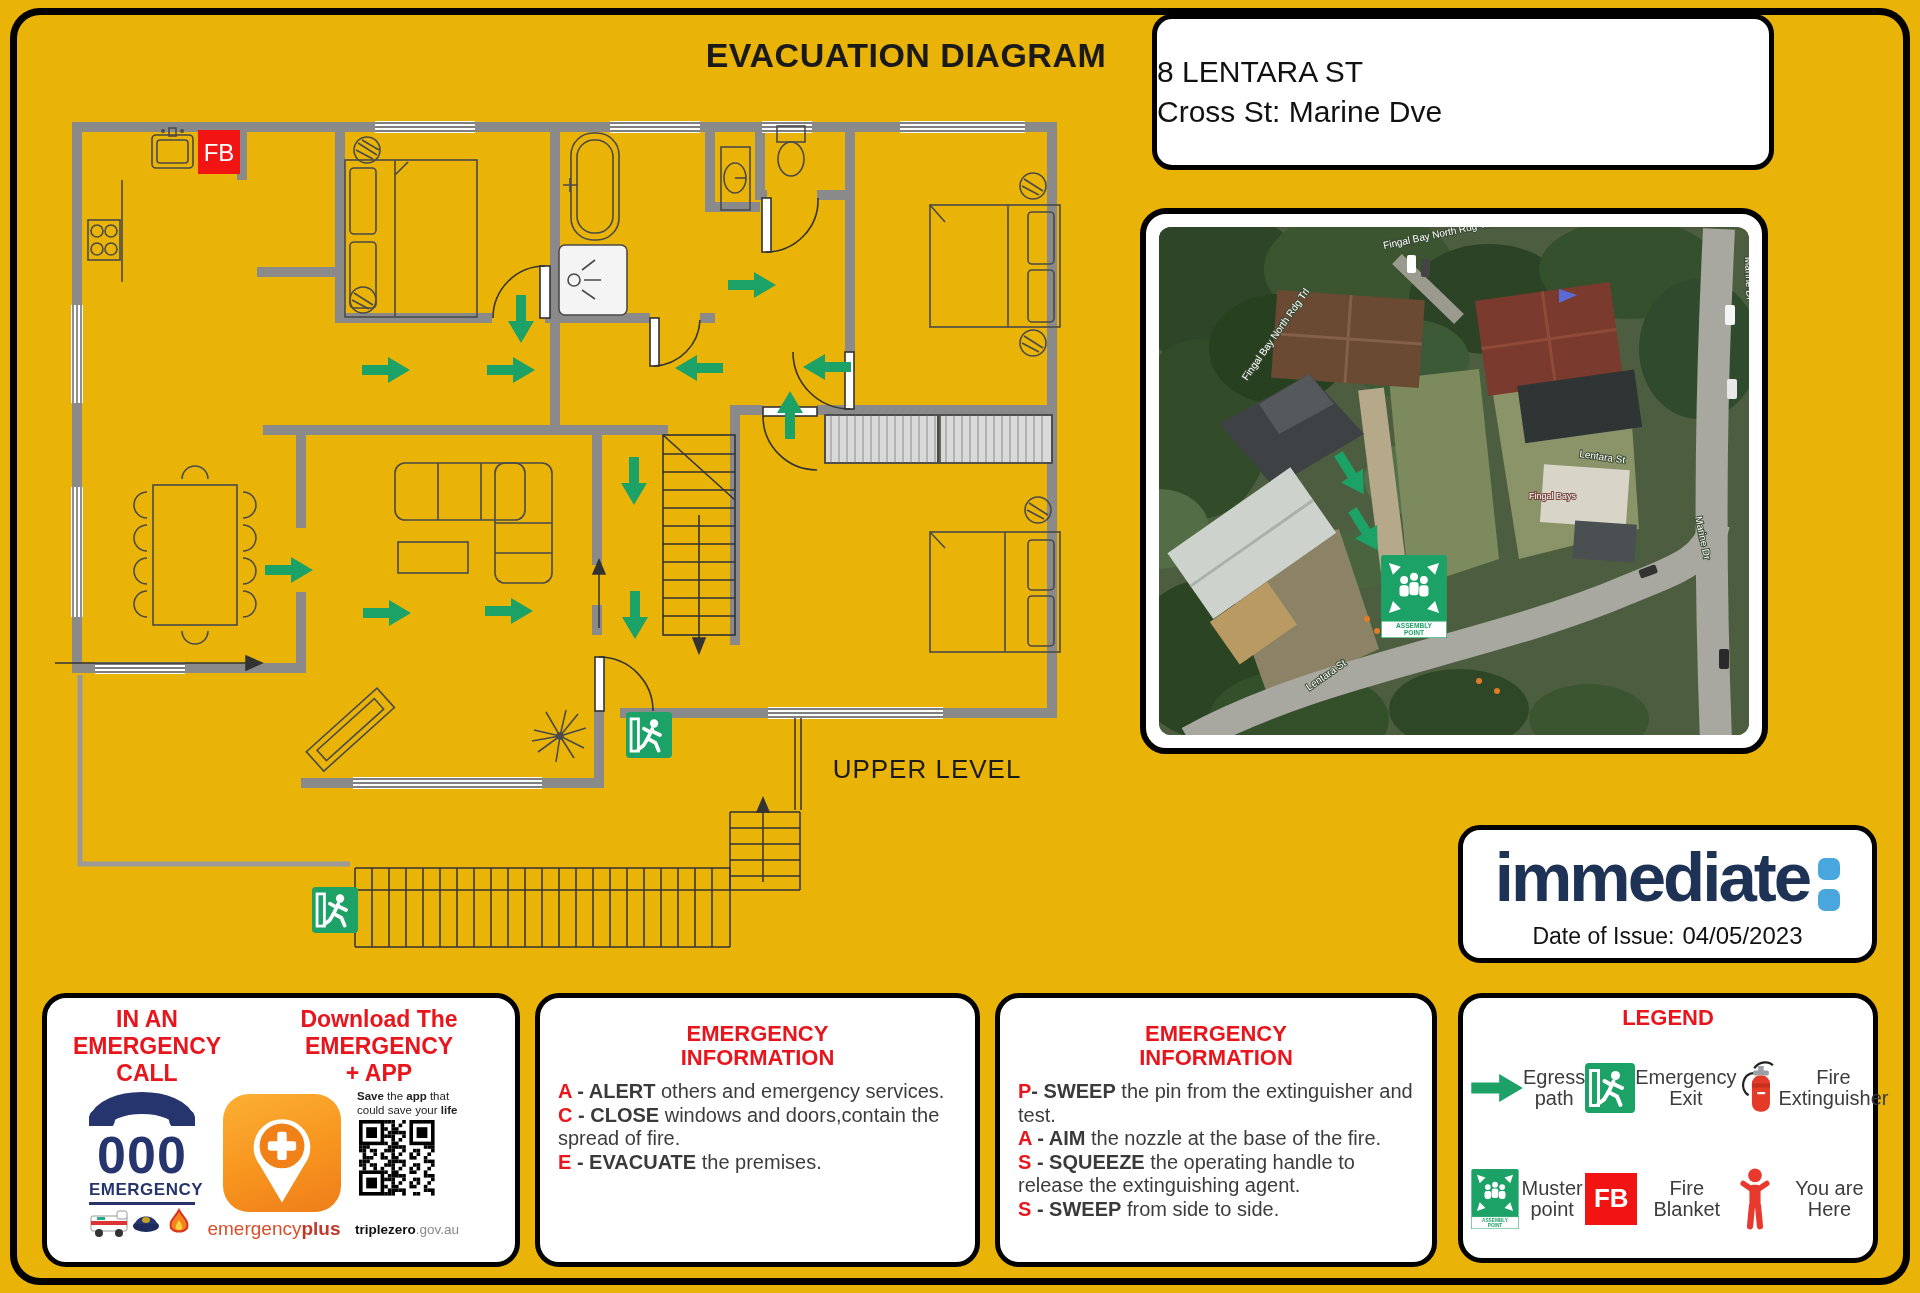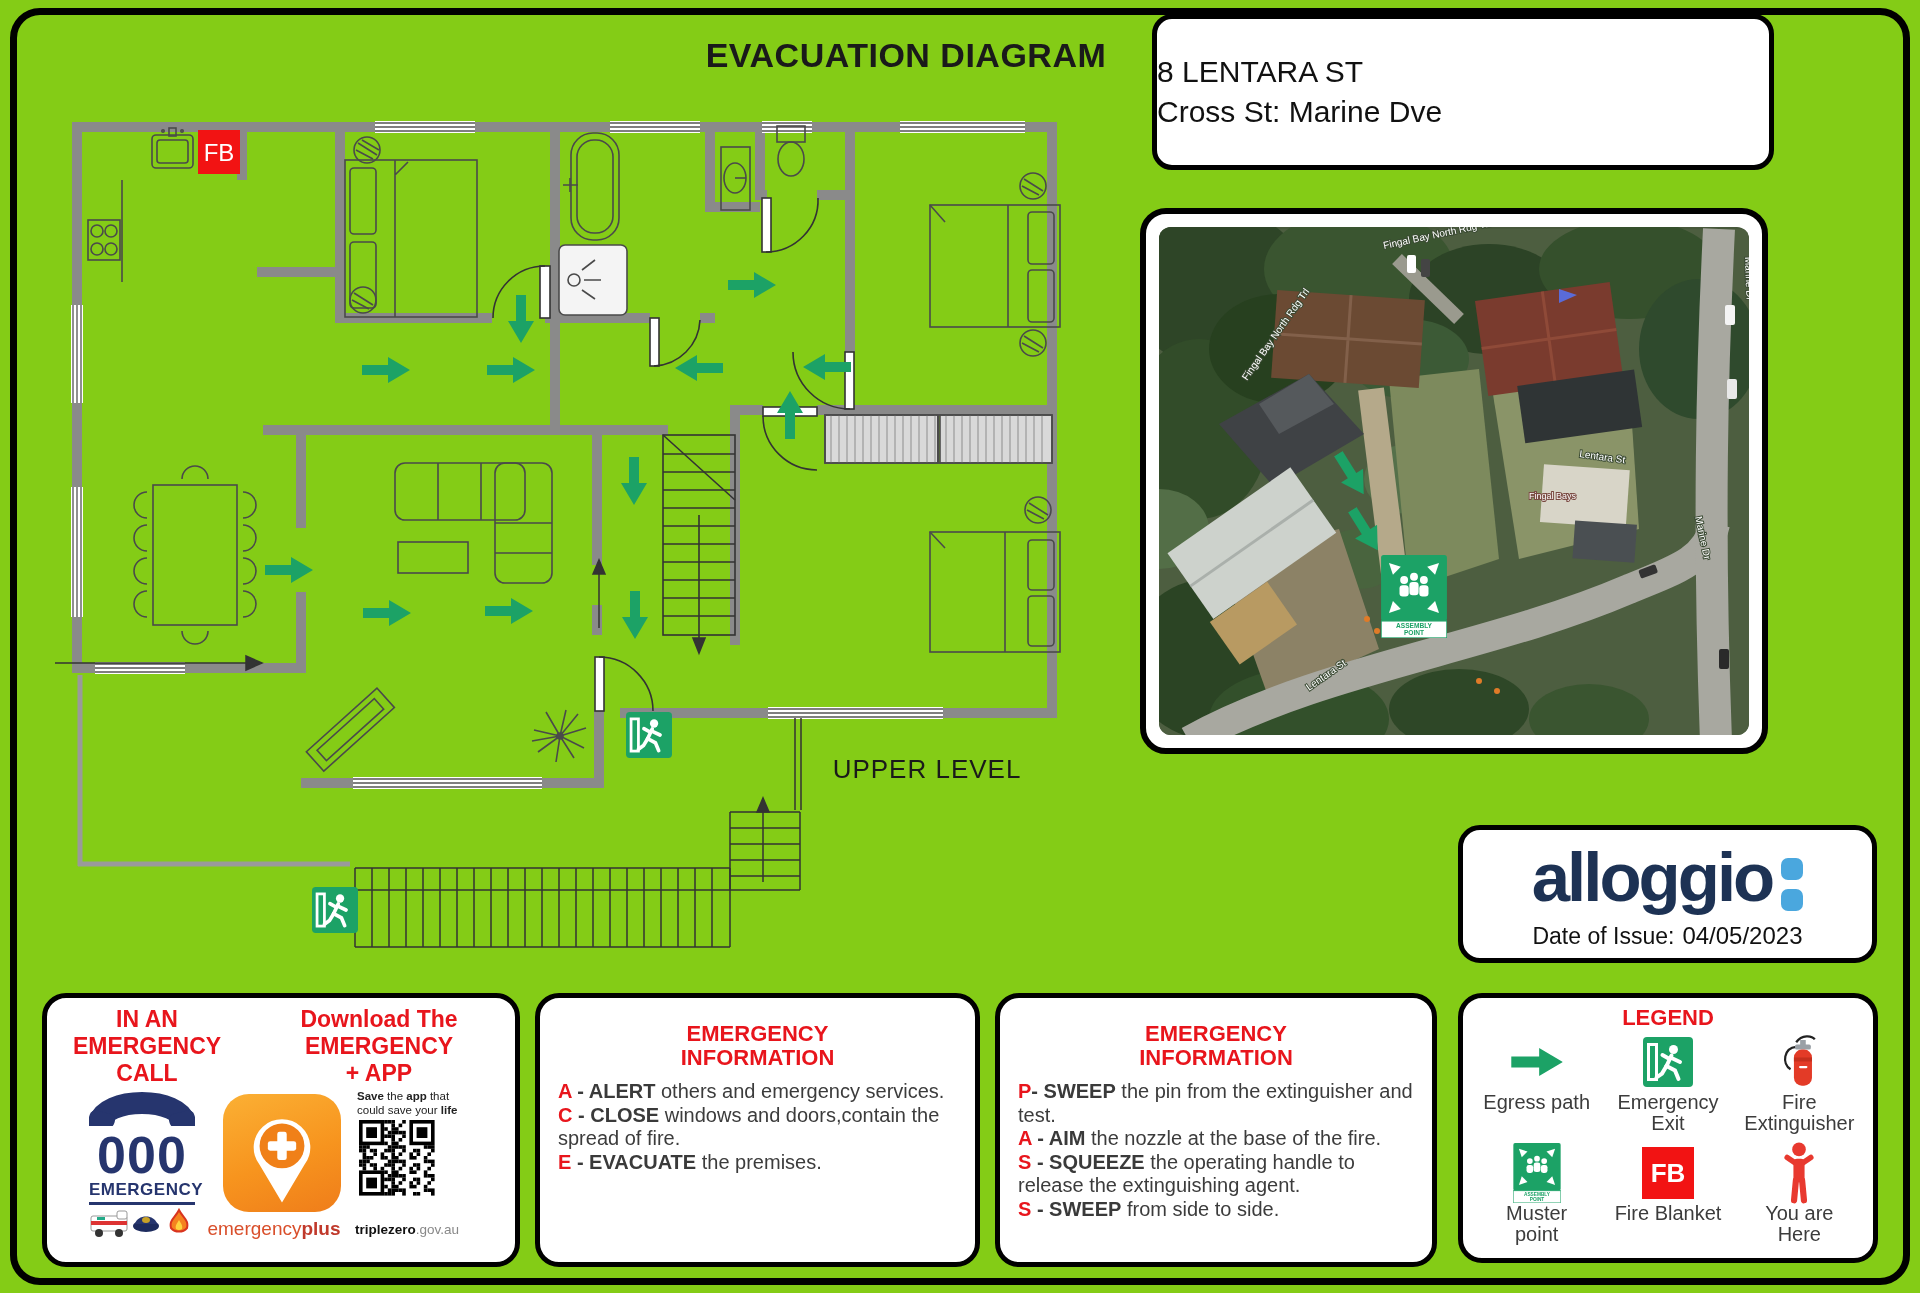--- a/index.html
+++ b/index.html
@@ -1,17 +1,17 @@
 <!DOCTYPE html>
 <html><head>
 <meta charset="utf-8">
 <style>
   html,body{margin:0;padding:0;background:#fff;}
   body{font-family:"Liberation Sans",sans-serif;}
-  #stage{position:relative;width:1920px;height:1293px;background:#84cc16;overflow:hidden;}
+  #stage{position:relative;width:1920px;height:1293px;background:#eab308;overflow:hidden;}
   .page-frame{position:absolute;left:10px;top:8px;right:10px;bottom:8px;border:7px solid #000;border-radius:30px;pointer-events:none;}
   .abs{position:absolute;}
   
   .page-title{position:absolute;left:906px;top:36px;transform:translateX(-50%);font-size:34px;font-weight:800;color:#1a1a1a;letter-spacing:.5px;white-space:nowrap;}
   .address-box{position:absolute;left:1152px;top:14px;width:612px;height:146px;border:5px solid #000;border-radius:20px;background:#fff;display:flex;flex-direction:column;justify-content:center;align-items:flex-start;}
   .address-box div{font-size:30px;color:#111;line-height:40px;}
   
   .map-box{position:absolute;left:1140px;top:208px;width:628px;height:546px;border:6px solid #000;border-radius:26px;background:#fff;padding:13px;box-sizing:border-box;}
   .map-clip{width:100%;height:100%;border-radius:12px;overflow:hidden;background:#47583b;}
   
@@ -33,21 +33,21 @@
   .num-000{font-size:52px;font-weight:800;color:#26356e;letter-spacing:1px;line-height:50px;text-align:center;}
   .num-cap{font-size:17px;font-weight:800;color:#26356e;text-align:center;border-bottom:3px solid #26356e;padding-bottom:2px;letter-spacing:.5px;}
   .app-tile{position:absolute;width:118px;height:118px;border-radius:26px;background:linear-gradient(160deg,#fbb034,#f7941e 55%,#ef7d1a);}
   .app-name{position:absolute;text-align:center;font-size:19px;color:#d94f2b;}
   .app-name b{color:#c0392b;}
   .save-cap{position:absolute;font-size:11.5px;line-height:13.5px;color:#222;}
   .site-line{position:absolute;font-size:13.5px;color:#888;}
   .site-line b{color:#111;}
   
   .legend-grid{position:absolute;left:8px;right:8px;top:34px;bottom:4px;display:grid;grid-template-columns:1fr 1fr 1fr;grid-template-rows:1fr 1fr;}
-  .legend-cell{display:flex;flex-direction:column;align-items:center;justify-content:flex-start;}
+  .legend-cell{display:flex;flex-direction:row;align-items:center;justify-content:flex-start;}
   .legend-icon{height:60px;display:flex;align-items:center;justify-content:center;}
   .legend-label{font-size:20px;color:#3c3c3c;line-height:21px;text-align:center;max-width:110px;}
   .fb-badge{width:52px;height:52px;background:#f21313;color:#fff;font-size:26px;font-weight:700;display:flex;align-items:center;justify-content:center;}
   .upper-level{position:absolute;left:927px;top:754px;transform:translateX(-50%);font-size:26px;color:#1a1a1a;letter-spacing:1px;white-space:nowrap;}
 </style>
 </head>
 <body>
 
 <svg width="0" height="0" style="position:absolute" aria-hidden="true">
   <defs>
@@ -419,21 +419,21 @@
           <text transform="translate(420,228) rotate(8)">Lentara St</text>
           <text transform="translate(150,462) rotate(-35)">Lentara St</text>
           <text x="370" y="270" font-size="9" stroke="#7a4a42">Fingal Bays</text>
         </g>
       </svg>
     </div>
   </div>
 
   <div class="logo-box">
     <div class="logo-row">
-      <span class="logo-brand">alloggio</span>
+      <span class="logo-brand">immediate</span>
       <span class="logo-colon">
           <span></span>
           <span></span>
         </span>
     </div>
     <div class="logo-date">
       <span>Date of Issue:</span><span class="val">04/05/2023</span>
     </div>
   </div>
 

